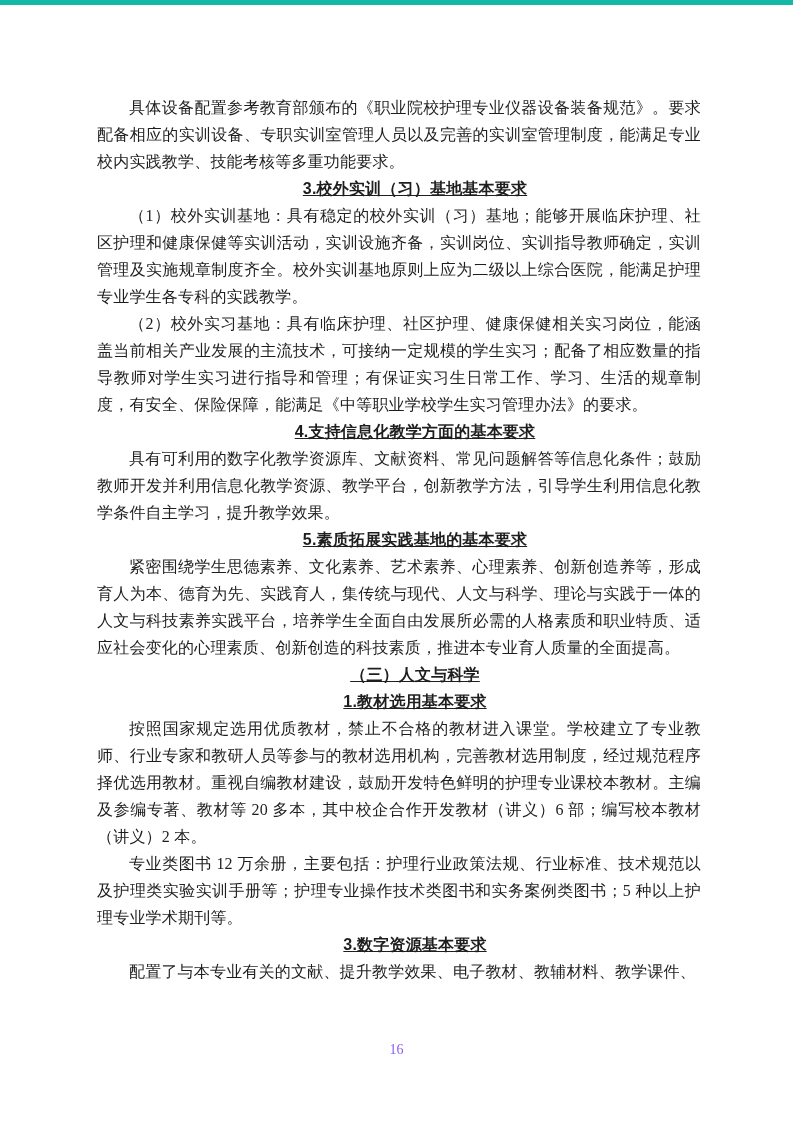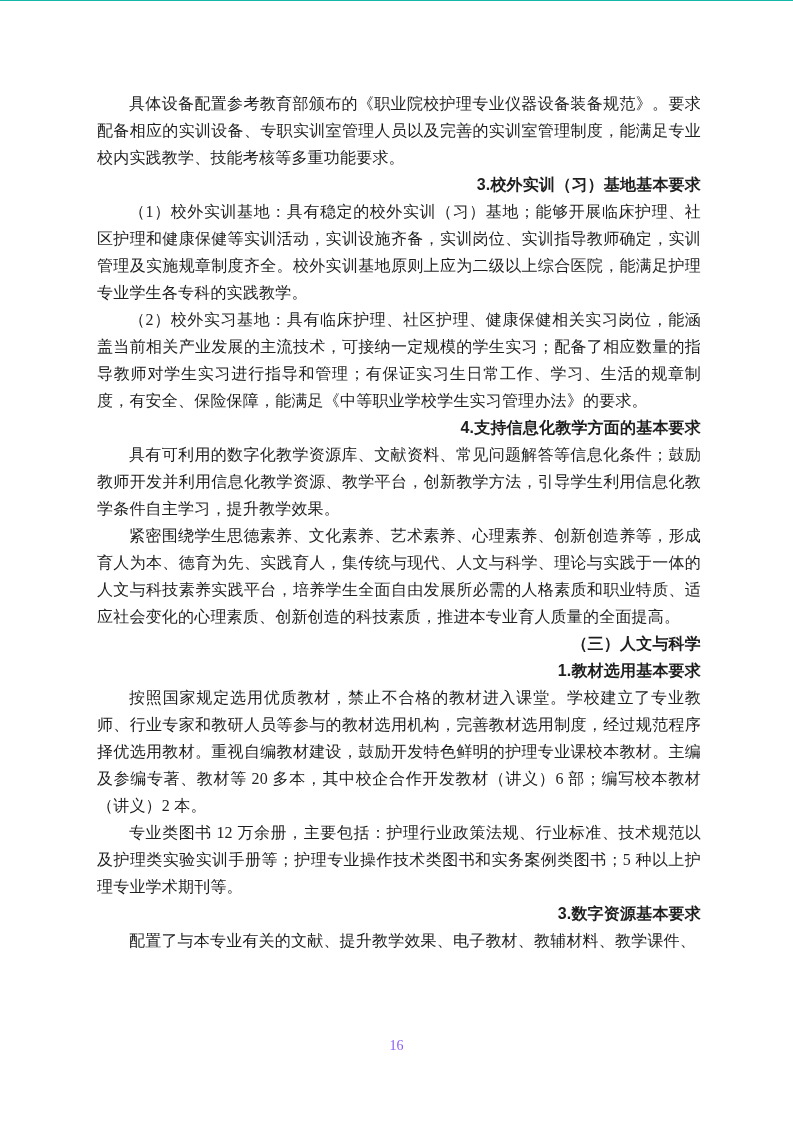--- a/index.html
+++ b/index.html
@@ -7,21 +7,21 @@
     padding: 0;
     background: #ffffff;
   }
   .page {
     position: relative;
     width: 793px;
     height: 1122px;
     background: #ffffff;
     overflow: hidden;
     box-sizing: border-box;
-    border-top: 1px solid #14b8a6;
+    border-top: 5px solid #14b8a6;
     font-family: "Liberation Serif", "DejaVu Serif", serif;
     color: #1e1e1e;
   }
   .content {
     position: absolute;
     left: 97px;
     top: 89px;
     width: 604px;
   }
   .para {
@@ -32,24 +32,25 @@
     text-align: justify;
     text-justify: inter-ideograph;
     letter-spacing: 0.2px;
     font-family: "Liberation Serif", "DejaVu Serif", serif;
   }
   .heading {
     margin: 0;
     font-size: 16px;
     line-height: 27px;
     text-indent: 2em;
-    text-align: right;
+    text-align: center;
     font-weight: bold;
     letter-spacing: 0.2px;
     font-family: "Liberation Sans", "DejaVu Sans", sans-serif;
+    text-decoration: underline;
   }
   .page-number {
     position: absolute;
     top: 1035px;
     left: 0;
     width: 100%;
     text-align: center;
     font-size: 14px;
     line-height: 20px;
     color: #8b5cf6;
@@ -60,20 +61,21 @@
 <body>
 
 <div class="page">
   <div class="content" id="doc-body">
       <p class="para">具体设备配置参考教育部颁布的《职业院校护理专业仪器设备装备规范》。要求配备相应的实训设备、专职实训室管理人员以及完善的实训室管理制度，能满足专业校内实践教学、技能考核等多重功能要求。</p>
       <div class="heading">3.校外实训（习）基地基本要求</div>
       <p class="para">（1）校外实训基地：具有稳定的校外实训（习）基地；能够开展临床护理、社区护理和健康保健等实训活动，实训设施齐备，实训岗位、实训指导教师确定，实训管理及实施规章制度齐全。校外实训基地原则上应为二级以上综合医院，能满足护理专业学生各专科的实践教学。</p>
       <p class="para">（2）校外实习基地：具有临床护理、社区护理、健康保健相关实习岗位，能涵盖当前相关产业发展的主流技术，可接纳一定规模的学生实习；配备了相应数量的指导教师对学生实习进行指导和管理；有保证实习生日常工作、学习、生活的规章制度，有安全、保险保障，能满足《中等职业学校学生实习管理办法》的要求。</p>
       <div class="heading">4.支持信息化教学方面的基本要求</div>
       <p class="para">具有可利用的数字化教学资源库、文献资料、常见问题解答等信息化条件；鼓励教师开发并利用信息化教学资源、教学平台，创新教学方法，引导学生利用信息化教学条件自主学习，提升教学效果。</p>
+      <div class="heading">5.素质拓展实践基地的基本要求</div>
       <p class="para">紧密围绕学生思德素养、文化素养、艺术素养、心理素养、创新创造养等，形成育人为本、德育为先、实践育人，集传统与现代、人文与科学、理论与实践于一体的人文与科技素养实践平台，培养学生全面自由发展所必需的人格素质和职业特质、适应社会变化的心理素质、创新创造的科技素质，推进本专业育人质量的全面提高。</p>
       <div class="heading">（三）人文与科学</div>
       <div class="heading">1.教材选用基本要求</div>
       <p class="para">按照国家规定选用优质教材，禁止不合格的教材进入课堂。学校建立了专业教师、行业专家和教研人员等参与的教材选用机构，完善教材选用制度，经过规范程序择优选用教材。重视自编教材建设，鼓励开发特色鲜明的护理专业课校本教材。主编及参编专著、教材等 20 多本，其中校企合作开发教材（讲义）6 部；编写校本教材（讲义）2 本。</p>
       <p class="para">专业类图书 12 万余册，主要包括：护理行业政策法规、行业标准、技术规范以及护理类实验实训手册等；护理专业操作技术类图书和实务案例类图书；5 种以上护理专业学术期刊等。</p>
       <div class="heading">3.数字资源基本要求</div>
       <p class="para">配置了与本专业有关的文献、提升教学效果、电子教材、教辅材料、教学课件、</p>
     </div>
   <div class="page-number">16</div>
 </div>

